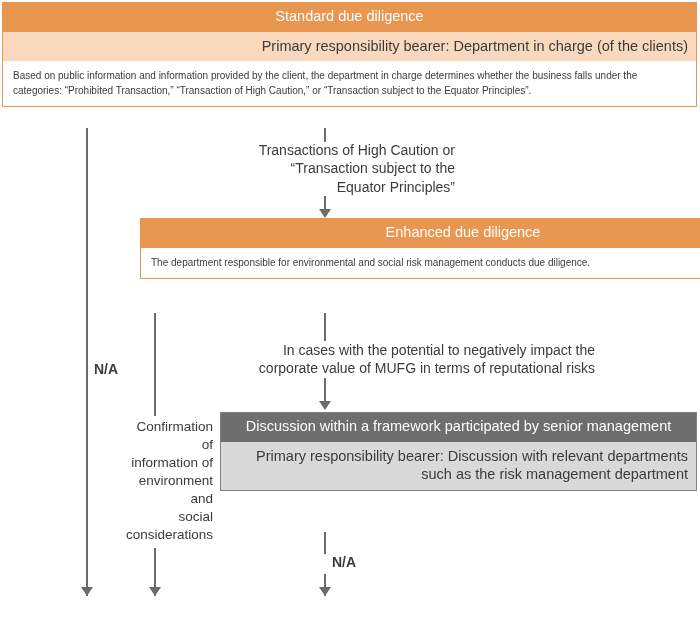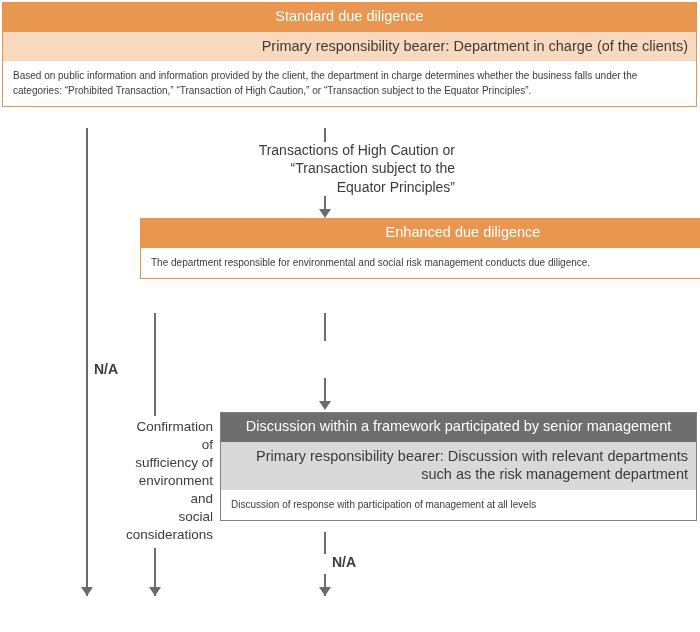--- a/index.html
+++ b/index.html
@@ -127,36 +127,37 @@
   <div class="arrowhead" style="left:319px; top:209px;"></div>
 
   <div class="box orange" style="left:140px; top:218px; width:646px;">
     <div class="hdr">Enhanced due diligence</div>
     <div class="body">The department responsible for environmental and social risk management conducts due diligence.</div>
   </div>
 
   <div class="vline" style="left:154px; top:313px; height:103px;"></div>
   <div class="label small" style="left:103px; top:418px; width:110px;">Confirmation
 of
-sufficiency of
+information of
 environment
 and
 social
 considerations</div>
   <div class="vline" style="left:154px; top:548px; height:48px;"></div>
   <div class="arrowhead" style="left:149px; top:587px;"></div>
 
   <div class="vline" style="left:324px; top:313px; height:28px;"></div>
+  <div class="label" style="left:225px; top:341px; width:370px;">In cases with the potential to negatively impact the
+corporate value of MUFG in terms of reputational risks</div>
   <div class="vline" style="left:324px; top:378px; height:24px;"></div>
   <div class="arrowhead" style="left:319px; top:401px;"></div>
 
   <div class="box gray" style="left:220px; top:412px; width:477px;">
     <div class="hdr">Discussion within a framework participated by senior management</div>
     <div class="subhdr">Primary responsibility bearer: Discussion with relevant departments such as the risk management department</div>
-    <div class="body">Discussion of response with participation of management at all levels</div>
   </div>
 
   <div class="vline" style="left:324px; top:532px; height:22px;"></div>
   <div class="label na" style="left:294px; top:553px; width:62px;">N/A</div>
   <div class="vline" style="left:324px; top:574px; height:22px;"></div>
   <div class="arrowhead" style="left:319px; top:587px;"></div>
 
 
 </div>
 

